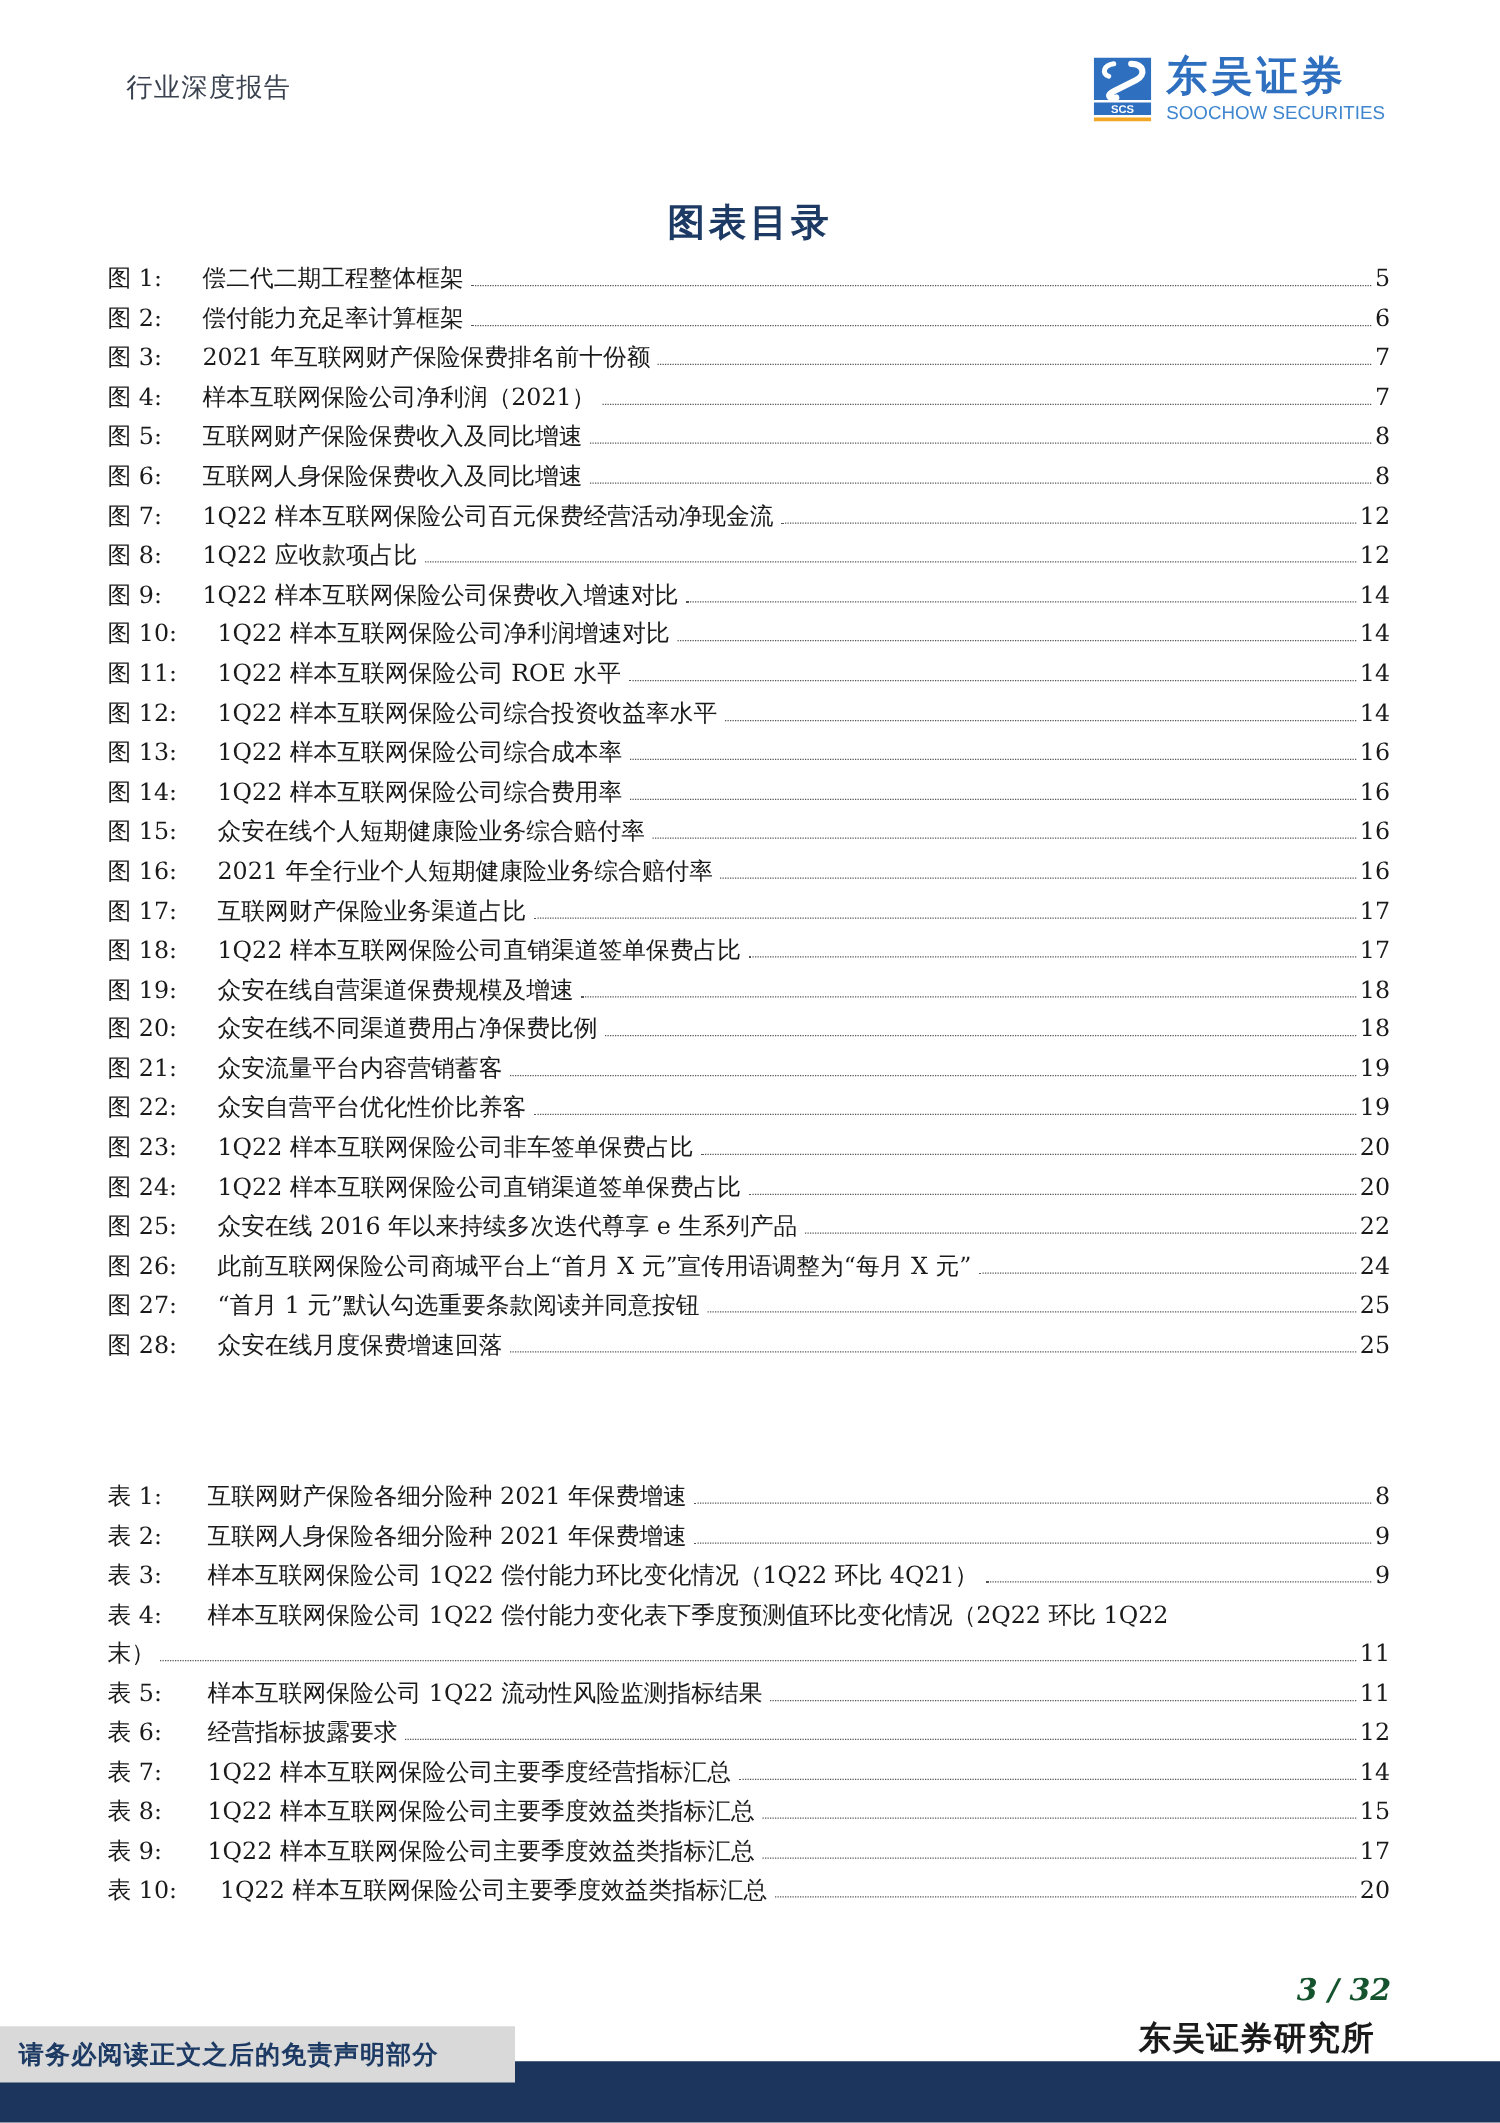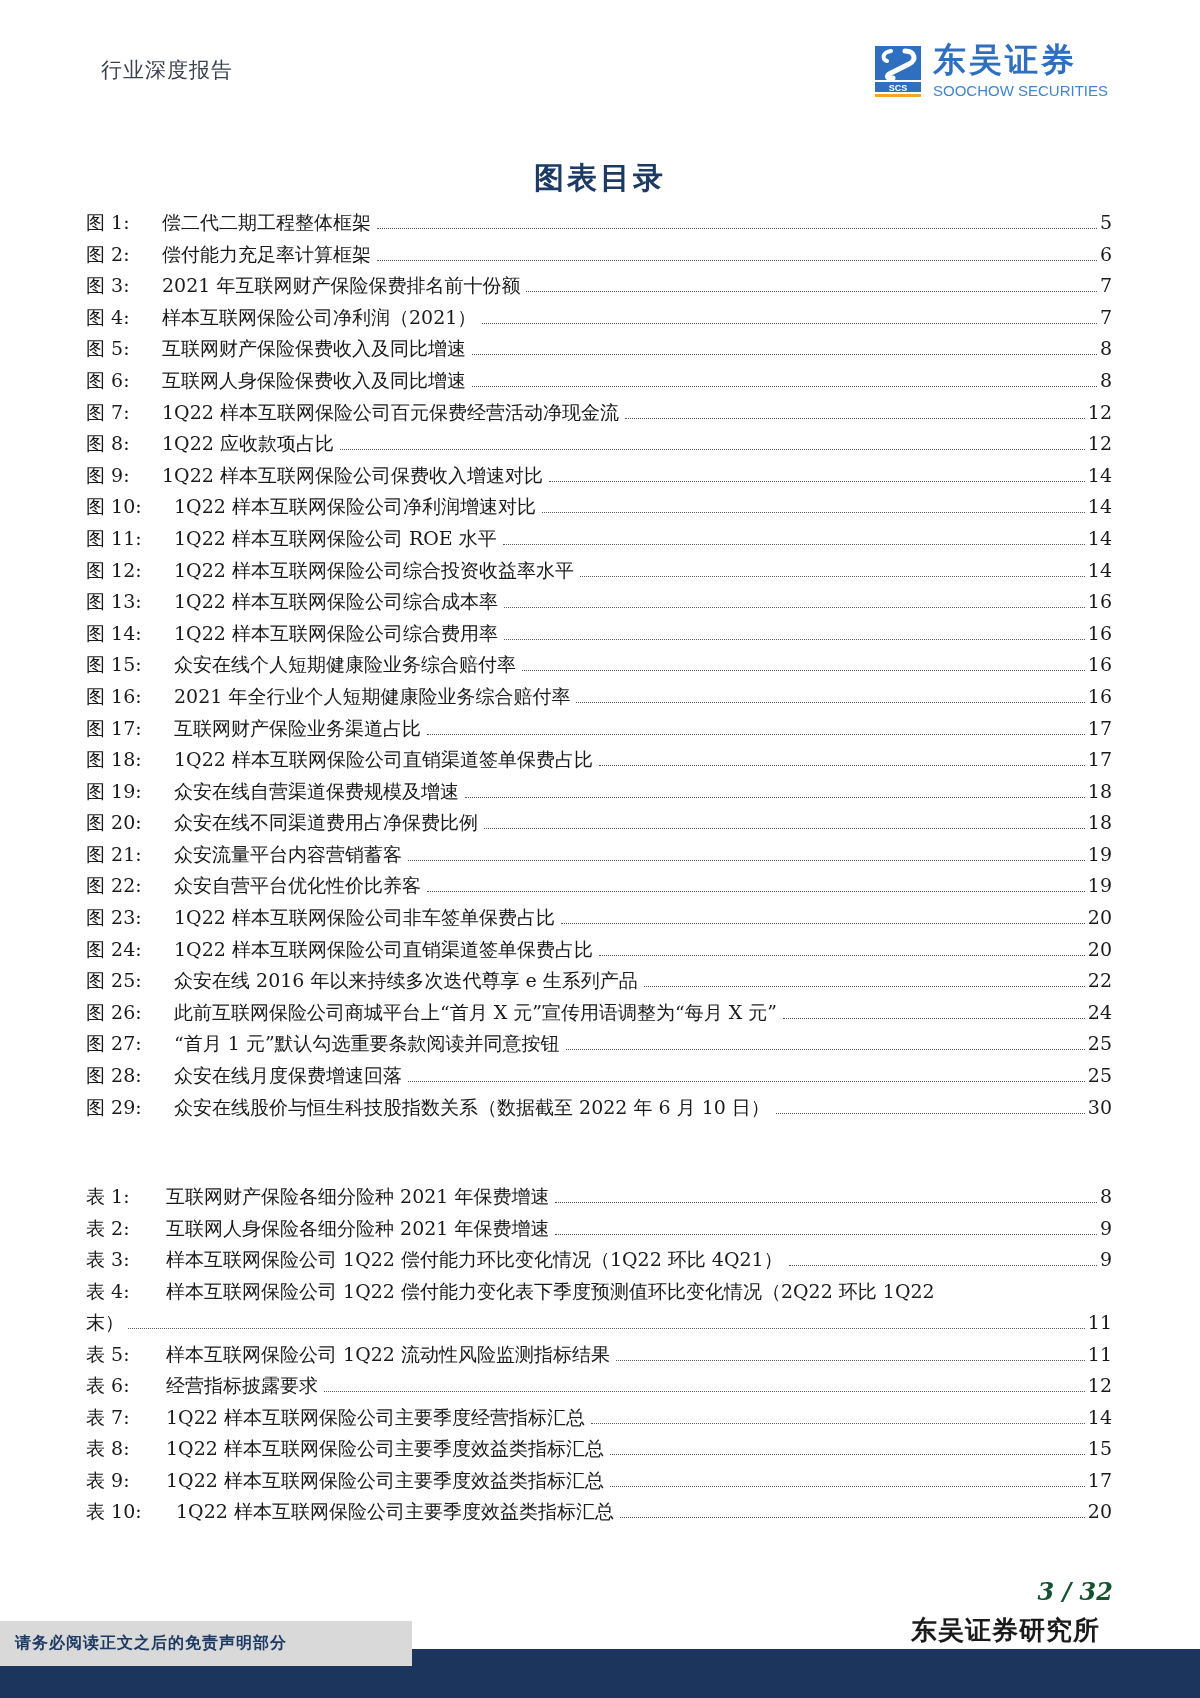--- a/index.html
+++ b/index.html
@@ -38,21 +38,21 @@
       position: relative;
       margin-right: 4px;
     }
     .logo-mark svg { display: block; }
     .logo-text {
       display: flex;
       flex-direction: column;
       line-height: 1;
     }
     .logo-cn {
-      font-family: Liberation Mono, monospace;
+      font-family: Liberation Serif, serif;
       font-weight: bold;
       font-size: 33px;
       color: #2f6fc0;
       letter-spacing: 3px;
     }
     .logo-en {
       font-family: "Liberation Sans", sans-serif;
       font-size: 15px;
       color: #3f86cf;
       margin-top: 4px;
@@ -135,21 +135,21 @@
       top: 1621px;
       width: 412px;
       height: 45px;
       background: #d9d9d9;
       box-sizing: border-box;
       padding-left: 15px;
       display: flex;
       align-items: center;
     }
     .disclaimer-text {
-      font-size: 16px;
+      font-size: 20px;
       font-weight: bold;
       color: #1c3a63;
       letter-spacing: 1px;
     }
   </style>
 </head>
 <body>
 
 <div class="header-label">行业深度报告</div>
 
@@ -334,26 +334,20 @@
       <span class="toc-title">“首月 1 元”默认勾选重要条款阅读并同意按钮</span>
       <span class="toc-dots"></span>
       <span class="toc-page">25</span>
     </div>
   <div class="toc-row">
       <span class="toc-num wide">图 28:</span>
       <span class="toc-title">众安在线月度保费增速回落</span>
       <span class="toc-dots"></span>
       <span class="toc-page">25</span>
     </div>
-  <div class="toc-row">
-      <span class="toc-num wide">图 29:</span>
-      <span class="toc-title">众安在线股价与恒生科技股指数关系（数据截至 2022 年 6 月 10 日）</span>
-      <span class="toc-dots"></span>
-      <span class="toc-page">30</span>
-    </div>
 </div>
 
 <div class="toc toc-tables">
   <div class="toc-row">
       <span class="toc-num">表 1:</span>
       <span class="toc-title">互联网财产保险各细分险种 2021 年保费增速</span>
       <span class="toc-dots"></span>
       <span class="toc-page">8</span>
     </div>
   <div class="toc-row">

